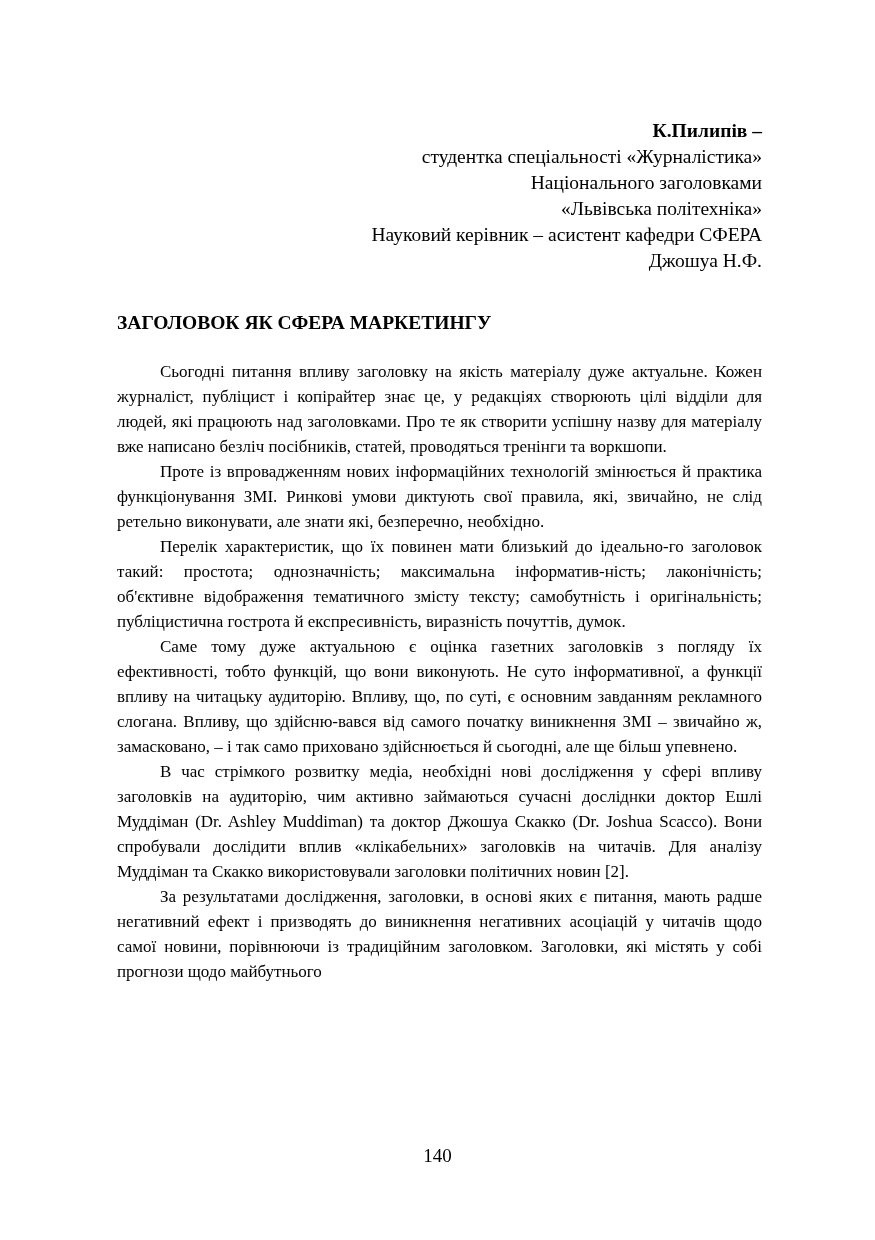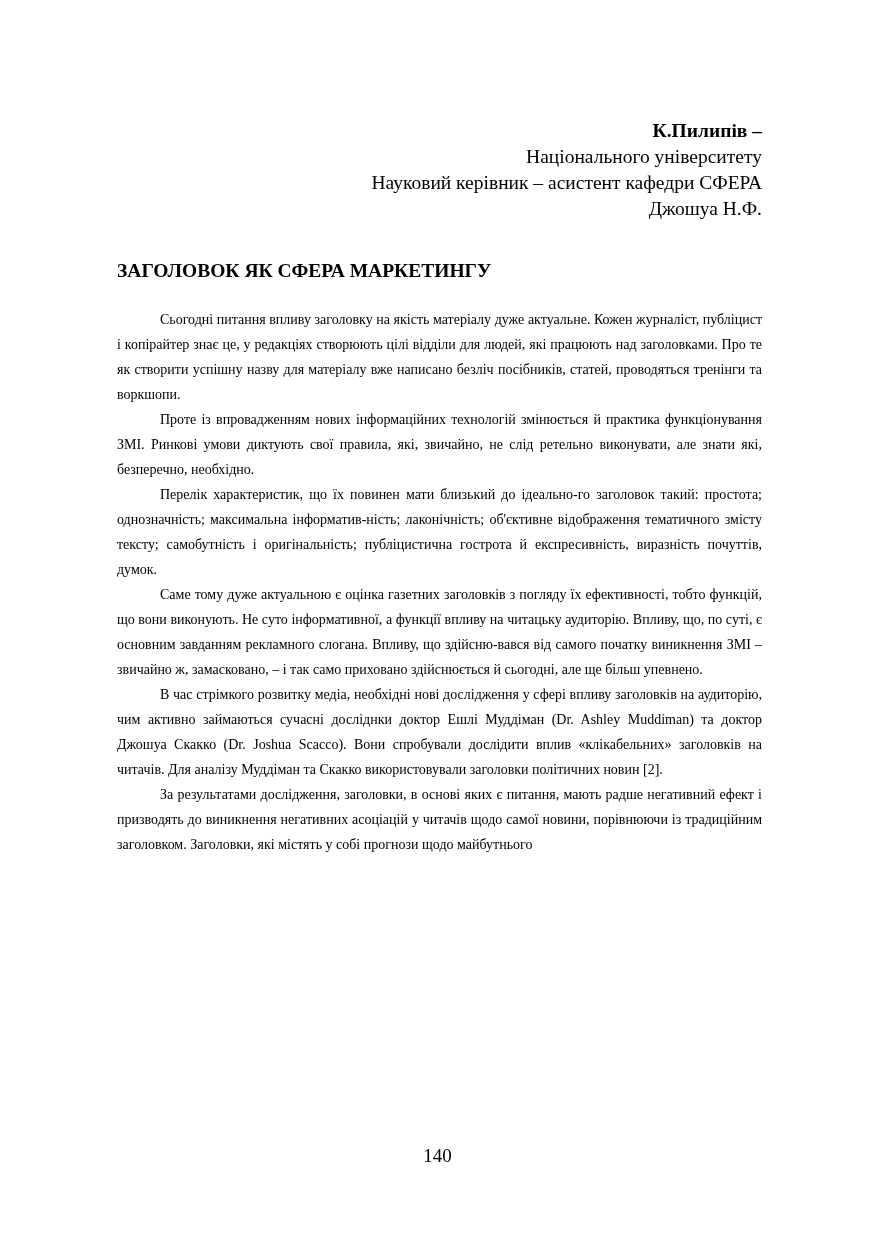--- a/index.html
+++ b/index.html
@@ -37,21 +37,21 @@
     margin: 37px 0 24px 0;
     text-align: left;
     font-weight: bold;
     font-size: 19.5px;
     line-height: 24px;
   }
   .body-text p {
     margin: 0;
     text-align: justify;
     text-indent: 43px;
-    font-size: 14px;
+    font-size: 17px;
     line-height: 25px;
   }
   .page-number {
     position: absolute;
     left: 0;
     top: 1144px;
     width: 875px;
     text-align: center;
     font-size: 19px;
     line-height: 24px;
@@ -59,21 +59,23 @@
 </style>
 </head>
 <body>
 
 <div class="page">
   <div class="content">
 
     <div class="byline-block">
       <div class="byline-author">К.Пилипів –</div>
       <div>
-          <div class="byline-line">Національного університету</div>
+          <div class="byline-line">студентка спеціальності «Журналістика»</div>
+          <div class="byline-line">Національного заголовками</div>
+          <div class="byline-line">«Львівська політехніка»</div>
           <div class="byline-line">Науковий керівник – асистент кафедри СФЕРА</div>
           <div class="byline-line">Джошуа Н.Ф.</div>
         </div>
     </div>
 
     <h1 class="doc-title">ЗАГОЛОВОК ЯК СФЕРА МАРКЕТИНГУ</h1>
 
     <div class="body-text">
         <p>Сьогодні питання впливу заголовку на якість матеріалу дуже актуальне. Кожен журналіст, публіцист і копірайтер знає це, у редакціях створюють цілі відділи для людей, які працюють над заголовками. Про те як створити успішну назву для матеріалу вже написано безліч посібників, статей, проводяться тренінги та воркшопи.</p>
         <p>Проте із впровадженням нових інформаційних технологій змінюється й практика функціонування ЗМІ. Ринкові умови диктують свої правила, які, звичайно, не слід ретельно виконувати, але знати які, безперечно, необхідно.</p>

